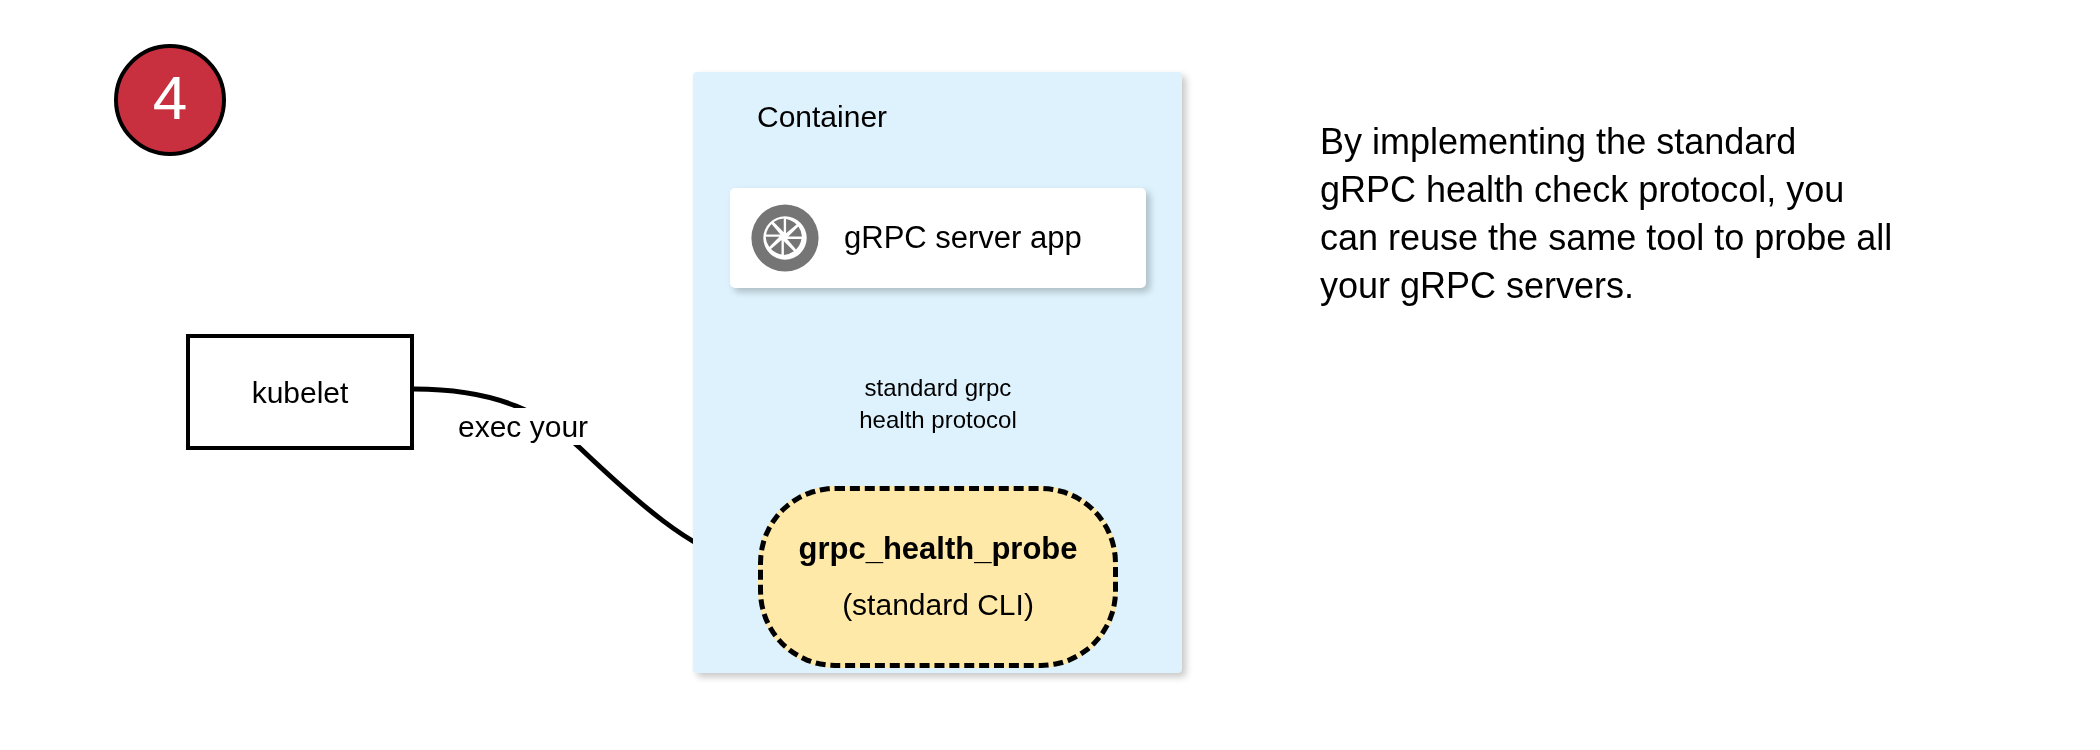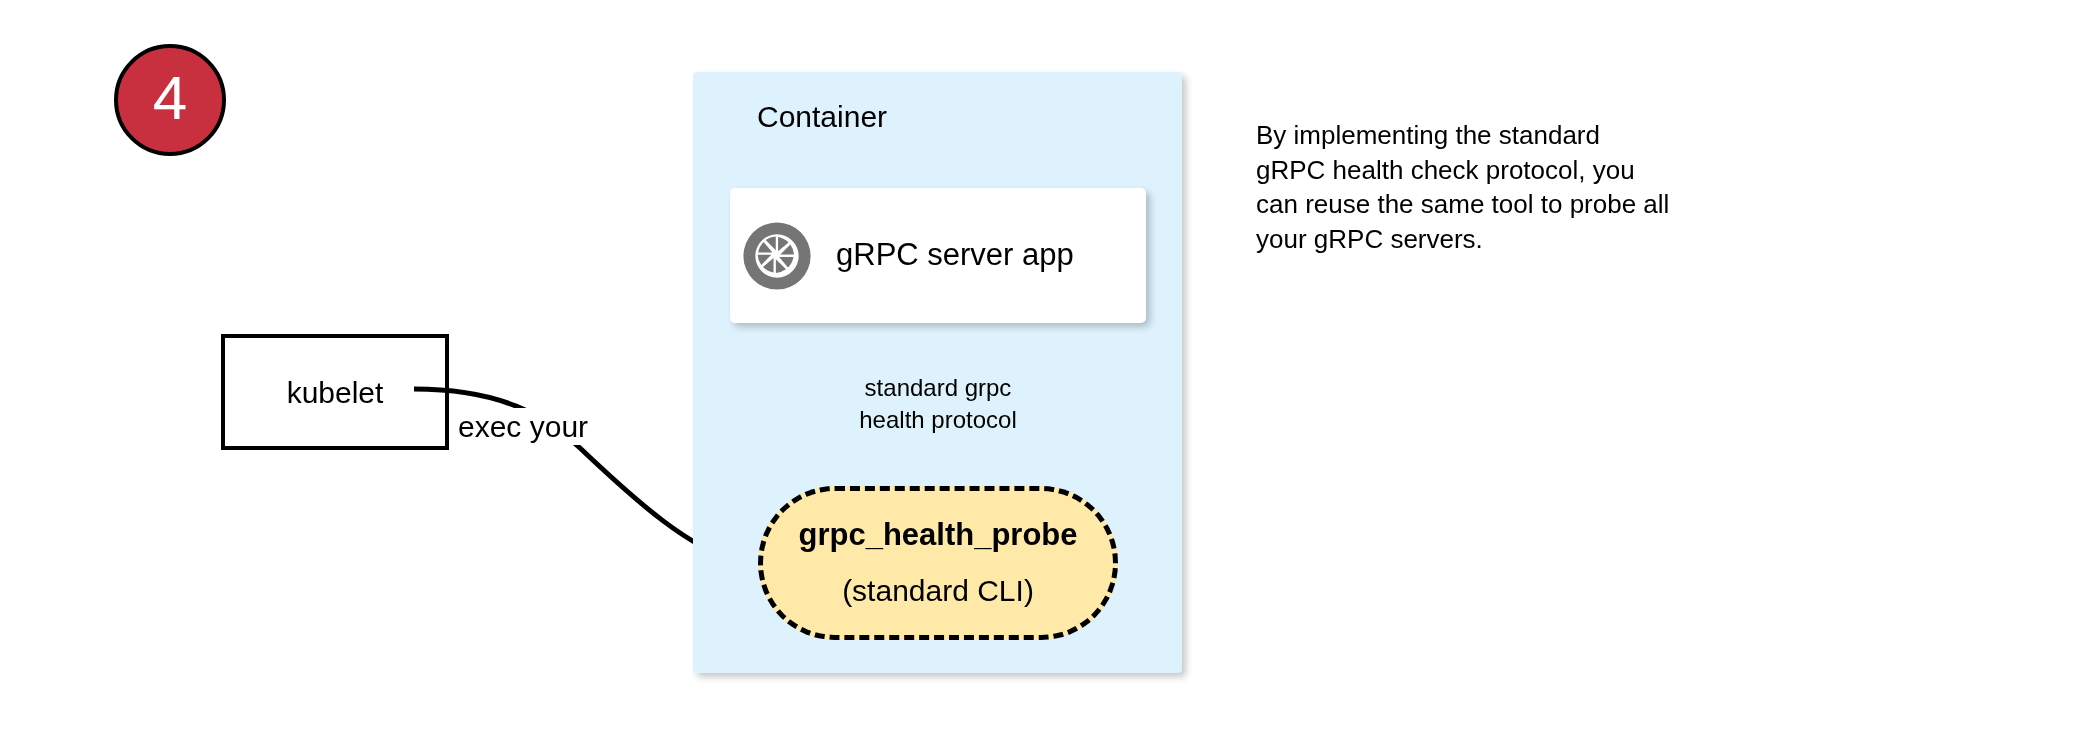--- a/index.html
+++ b/index.html
@@ -46,21 +46,20 @@
     left: 186px;
     top: 334px;
     width: 228px;
     height: 116px;
     background: #ffffff;
     border: 4px solid #000000;
     box-sizing: border-box;
     display: flex;
     align-items: center;
     justify-content: center;
-    margin-left: 35px;
   }
   #kubelet-box .label {
     font-size: 30px;
     line-height: 1.1;
   }
 
   
   #exec-probe-label {
     position: absolute;
     left: 452px;
@@ -92,27 +91,27 @@
     line-height: 1.1;
     margin-left: 32px;
   }
 
   
   #grpc-server-card {
     position: absolute;
     left: 730px;
     top: 188px;
     width: 416px;
-    height: 135px;
+    height: 100px;
     background: #ffffff;
     border-radius: 5px;
     box-shadow: 4px 4px 7px rgba(0,0,0,0.22);
     display: flex;
     align-items: center;
-    padding-left: 12px;
+    padding-left: 20px;
     box-sizing: border-box;
     text-align: right;
   }
   #grpc-icon {
     width: 70px;
     height: 70px;
     flex: 0 0 auto;
   }
   #grpc-server-card .label {
     font-size: 31px;
@@ -132,21 +131,21 @@
     line-height: 1.33;
     white-space: nowrap;
   }
 
   
   #probe-pill {
     position: absolute;
     left: 758px;
     top: 486px;
     width: 360px;
-    height: 154px;
+    height: 182px;
     background: #ffe9a8;
     border: 5px dashed #000000;
     border-radius: 77px;
     box-sizing: border-box;
     display: flex;
     flex-direction: column;
     align-items: center;
     justify-content: center;
   }
   #probe-pill .pill-title {
@@ -156,23 +155,23 @@
   }
   #probe-pill .pill-sub {
     font-size: 30px;
     line-height: 1.2;
     margin-top: 20px;
   }
 
   
   #side-note {
     position: absolute;
-    left: 1256px;
+    left: 1320px;
     top: 118px;
-    font-size: 26px;
+    font-size: 36px;
     line-height: 1.33;
     white-space: pre-line;
   }
 
   
   #connectors {
     position: absolute;
     left: 0;
     top: 0;
     width: 2100px;

